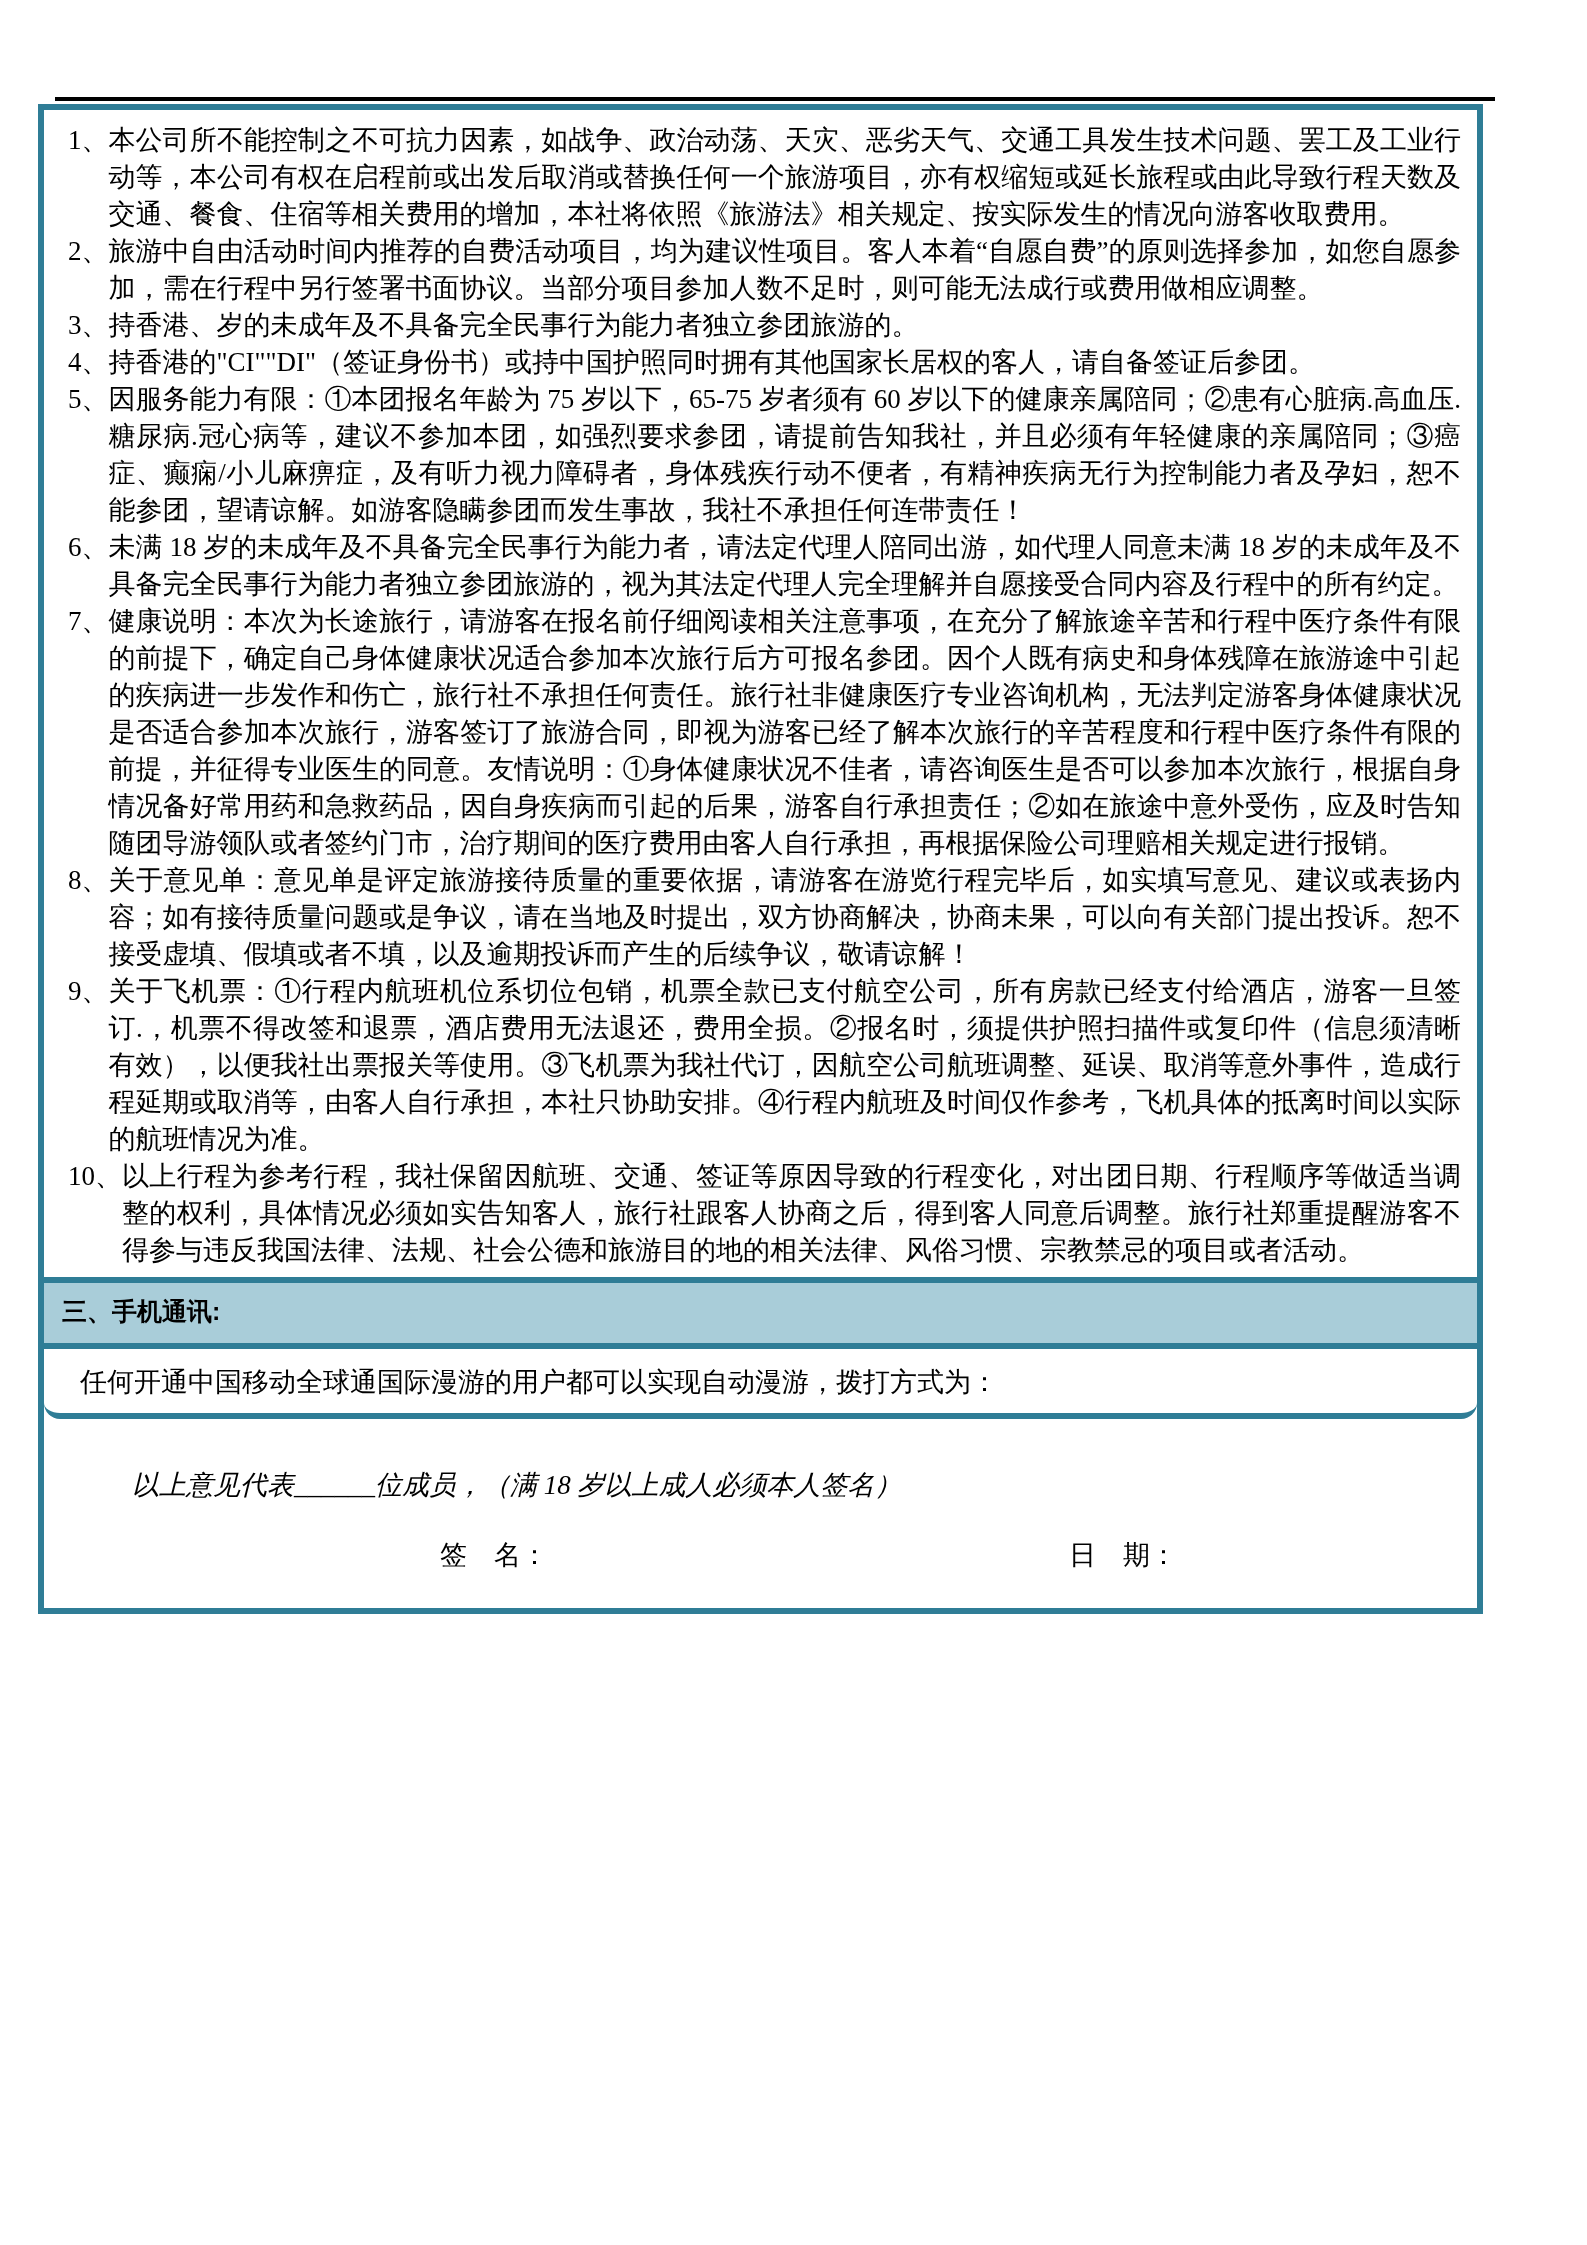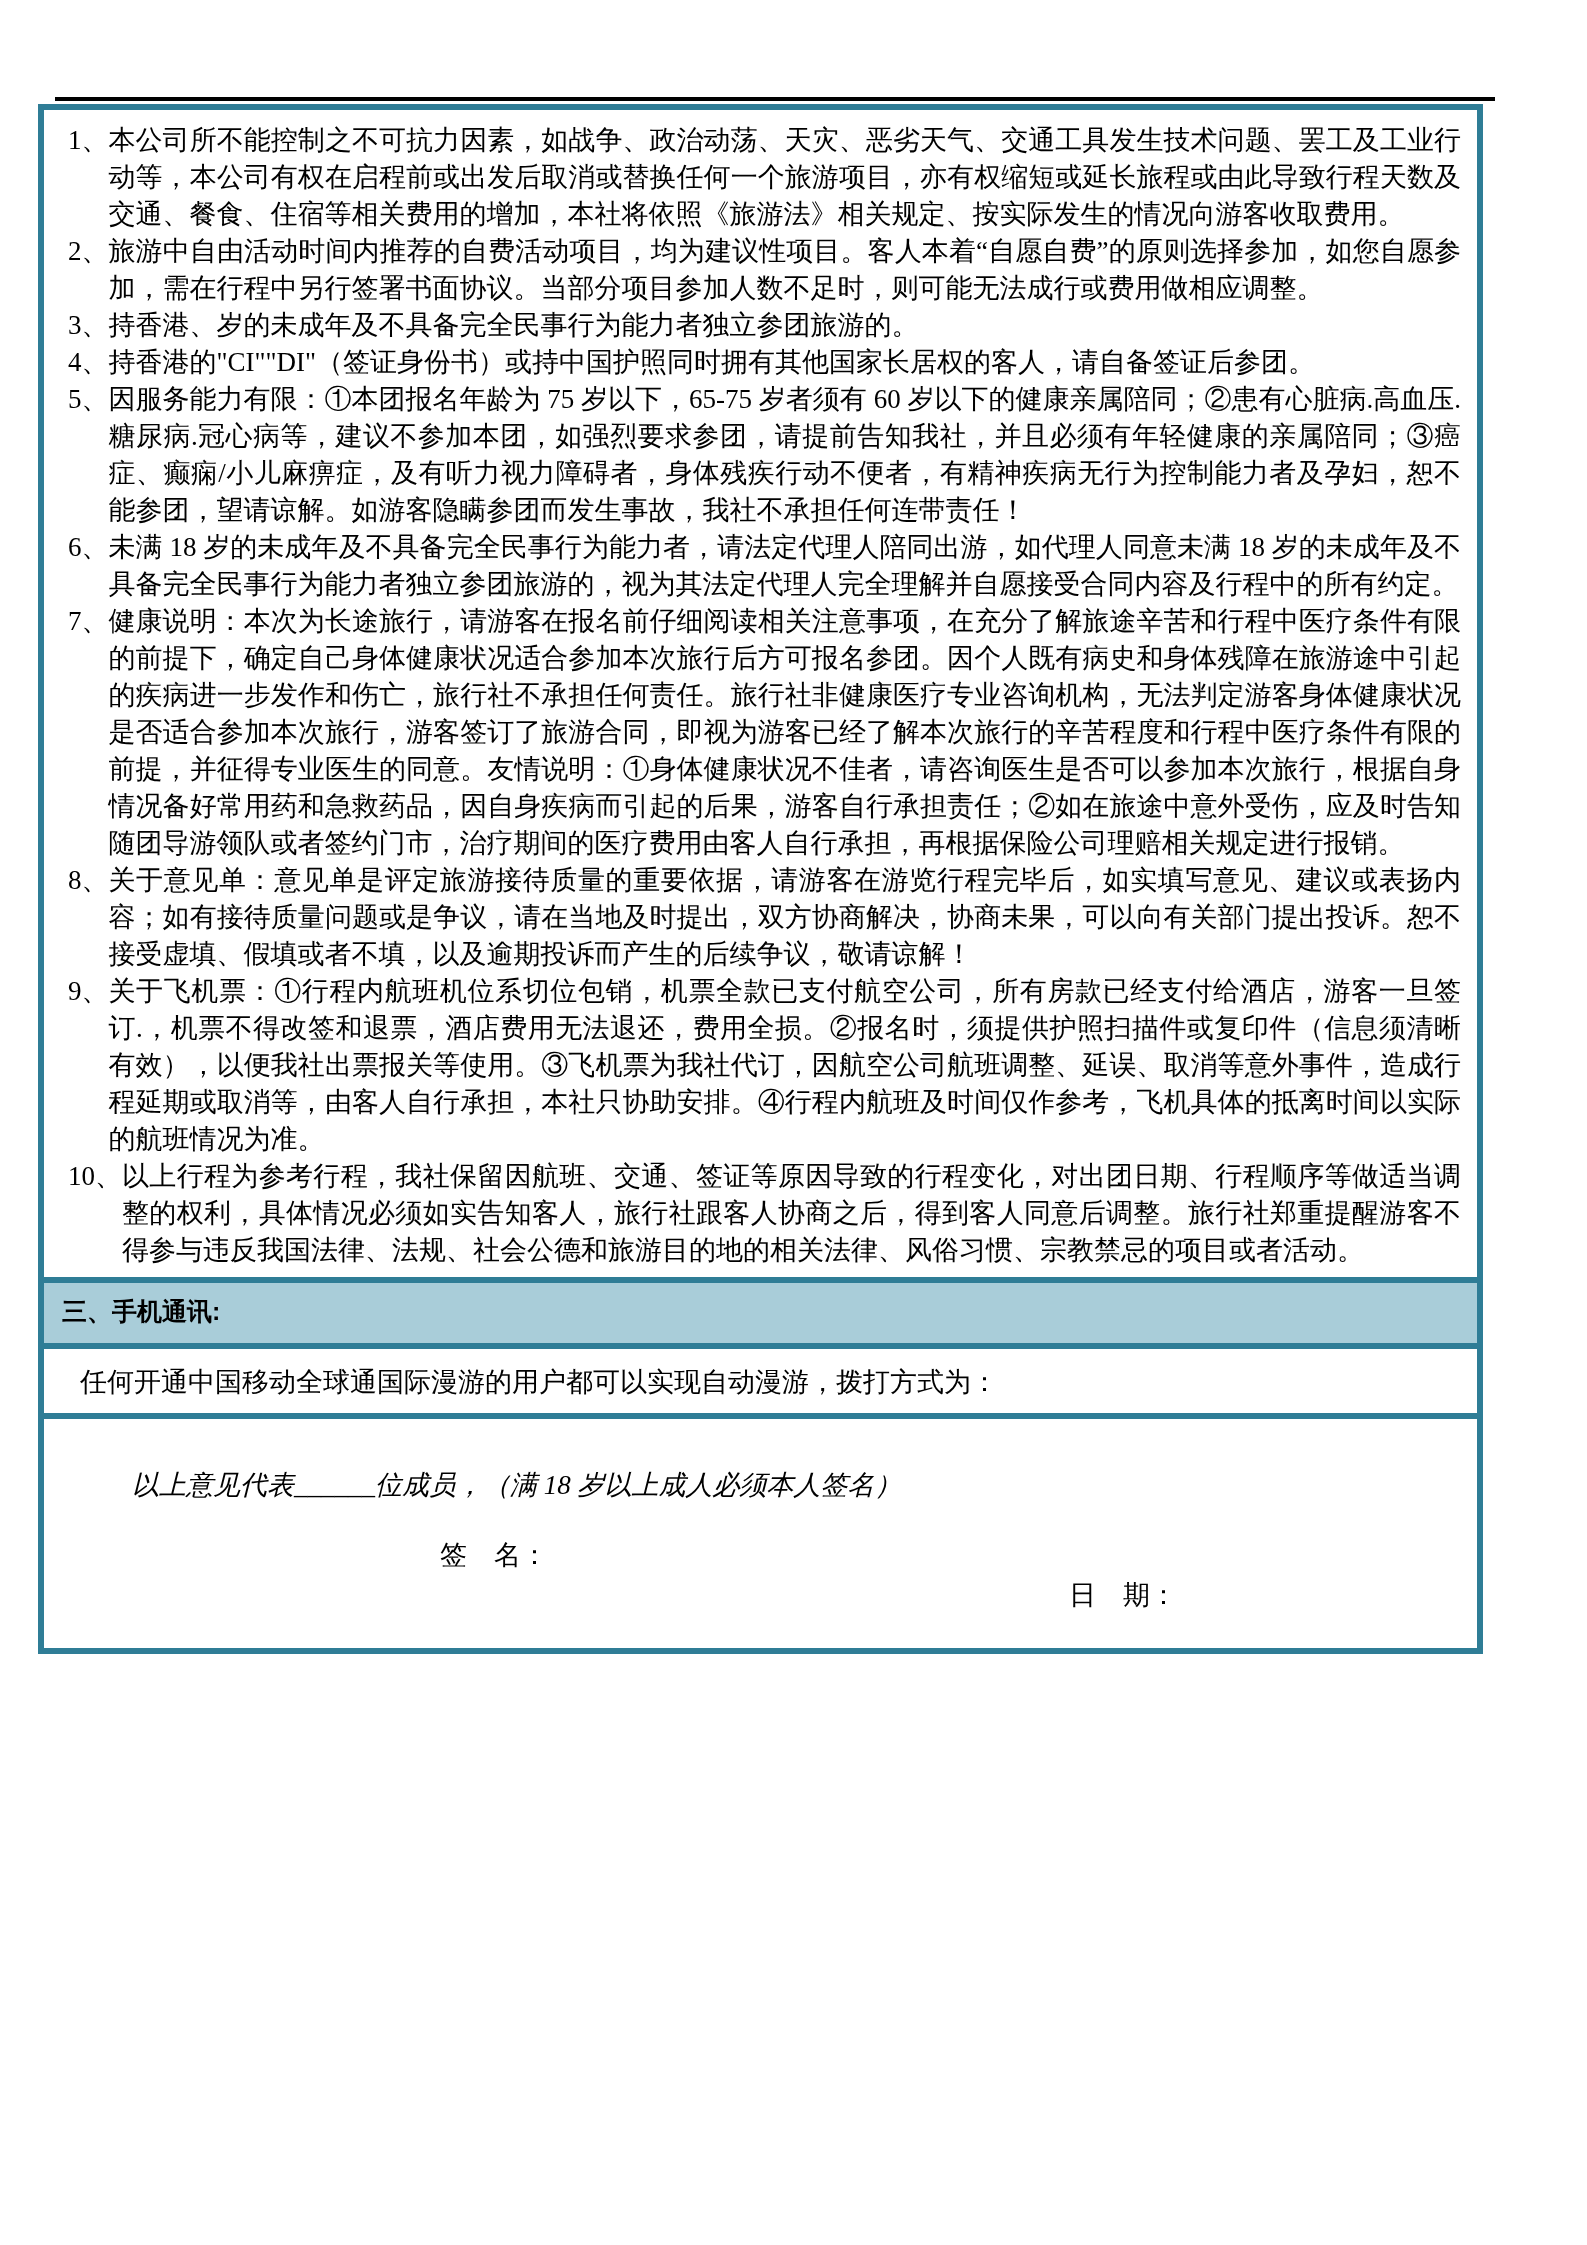--- a/index.html
+++ b/index.html
@@ -51,20 +51,21 @@
     font-family:"Liberation Sans","DejaVu Sans",sans-serif;
     font-weight:bold;
     font-size:25px;
     line-height:32px;
   }
   .phone {
     padding:14px 20px 12px 36px;
     border-bottom:6px solid #2f7d96;
     font-size:27px;
     line-height:38px;
+    border-radius:16px;
   }
   .phone div { white-space:pre-wrap; }
   .confirm {
     padding:22px 10px 14px 8px;
     font-size:27px;
   }
   .confirm .para {
     margin:0;
     line-height:44px;
     text-align:justify;
@@ -72,21 +73,20 @@
   }
   .members {
     margin:24px 0 0 80px;
     line-height:40px;
     font-style:italic;
   }
   .sig-row {
     display:flex;
     margin:30px 0 19px 0;
     line-height:40px;
-    flex-direction:column;
   }
   .sig { margin-left:388px; }
   .date { margin-left:auto; margin-right:290px; }
 </style>
 </head>
 <body>
 
 <div class="top-rule"></div>
 
 <div class="doc">

